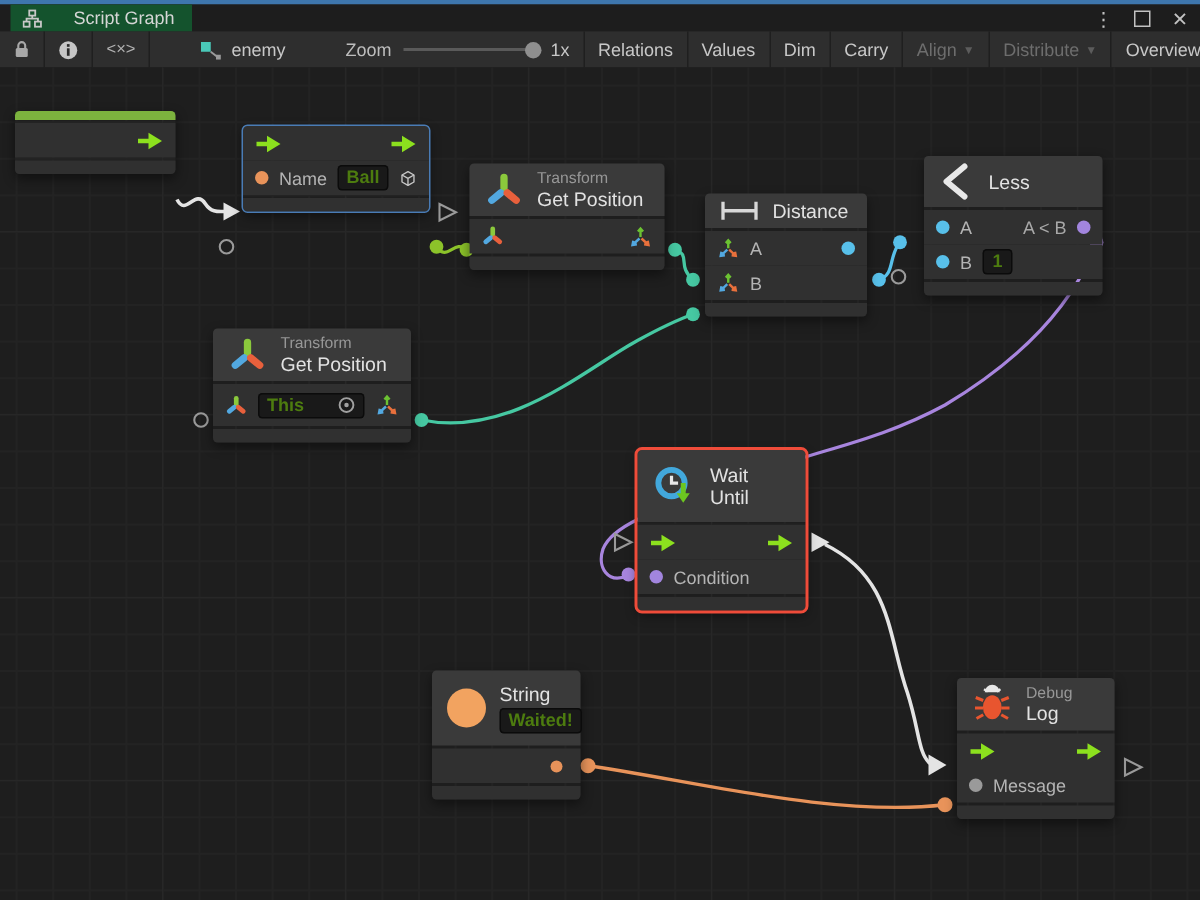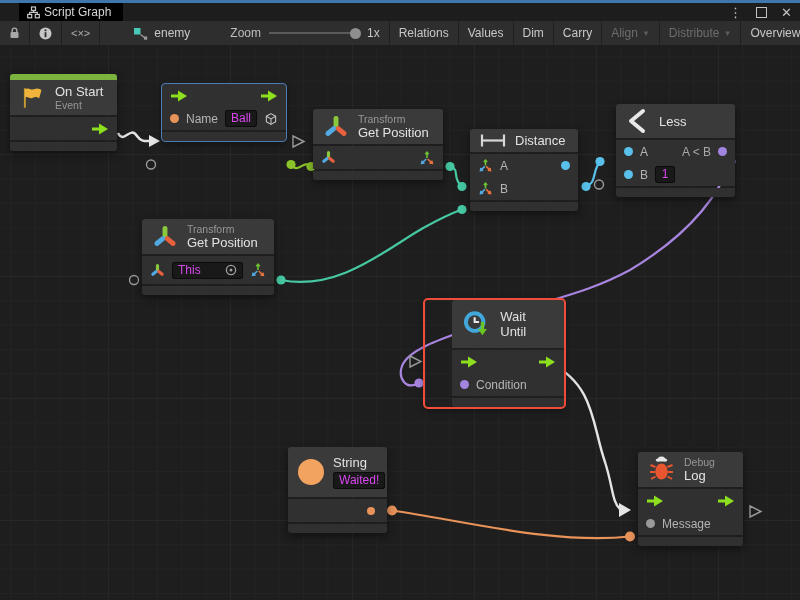--- a/index.html
+++ b/index.html
@@ -4,22 +4,22 @@
 <style>
   html,body{margin:0;padding:0;width:800px;height:600px;overflow:hidden;
     font-family:"Liberation Sans",sans-serif;background:#1e1e1e;
     -webkit-font-smoothing:antialiased;}
   .window{position:relative;width:800px;height:600px;background:#242424;}
 
   
   .focus-line{position:absolute;left:0;top:0;width:800px;height:3px;background:#3e76ad;}
   .tabbar{position:absolute;left:0;top:3px;width:800px;height:18px;background:#1d1d1d;
     display:flex;align-items:stretch;}
-  .tab{display:flex;align-items:center;gap:4px;background:#000000;padding:0 12px 0 8px;
-    margin-left:19px;color:#d6d6d6;font-size:12px;}
+  .tab{display:flex;align-items:center;gap:21px;background:#14532d;padding:0 12px 0 8px;
+    margin-left:7px;color:#d6d6d6;font-size:12px;}
   .win-controls{position:absolute;right:8px;top:3px;height:18px;display:flex;align-items:center;
     gap:14px;color:#c2c2c2;font-size:13px;}
   .win-controls .sq{width:9px;height:9px;border:1.5px solid #c2c2c2;display:inline-block;}
 
   .toolbar{position:absolute;left:0;top:21px;width:800px;height:24px;background:#2e2e2e;
     border-bottom:1px solid #191919;display:flex;align-items:stretch;color:#c8c8c8;font-size:12px;}
   .tcell{display:flex;align-items:center;justify-content:center;padding:0 9px;
     border-right:1px solid #1f1f1f;white-space:nowrap;}
   .tcell.dim{color:#6d6d6d;}
   .caret{font-size:8px;margin-left:4px;color:#8a8a8a;}
@@ -39,36 +39,36 @@
       linear-gradient(#232323 1px,transparent 1px),
       linear-gradient(90deg,#232323 1px,transparent 1px);
     background-size:122px 122px,122px 122px,24.4px 24.4px,24.4px 24.4px;
     background-position:-3px -13px,-14px -3px,-3px -13px,-14px -3px;}
   .wires{position:absolute;left:0;top:0;z-index:1;}
 
   
   .node{position:absolute;z-index:2;display:flex;flex-direction:column;gap:2px;
     border-radius:3px;box-shadow:0 3px 8px rgba(0,0,0,.45);}
   .node.selected{outline:1.5px solid #4a7cb5;}
-  .node.error{outline:2px solid #ef4c3a;padding-left:27px;}
+  .node.error{outline:2px solid #ef4c3a;}
   .n-head{background:#3a3a3a;border-radius:3px 3px 0 0;display:flex;align-items:center;
     gap:9px;padding:4px 10px;flex:1 0 auto;}
   .n-body{display:flex;flex-direction:column;}
   .row{background:#303030;display:flex;align-items:center;gap:7px;padding:0 8px;height:23px;
     font-size:12px;color:#b4b4b4;}
   .n-foot{background:#303030;height:9px;border-radius:0 0 3px 3px;}
   .n-title{font-size:13px;color:#e2e2e2;line-height:15px;}
   .n-sub{font-size:10.5px;color:#979797;line-height:12px;}
   .green-strip{height:6px;background:#7cb33e;border-radius:3px 3px 0 0;}
   .port-dot{width:9px;height:9px;border-radius:50%;flex:0 0 auto;}
   .dot-orange{background:#e8935a;} .dot-blue{background:#58c0ea;}
   .dot-purple{background:#a285de;} .dot-gray{background:#9a9a9a;}
   .val-box{background:#191919;box-shadow:inset 0 0 0 1px #0b0b0b;border-radius:3px;
-    color:#d946ef;font-size:12px;height:17px;line-height:17px;padding:0 6px;display:inline-flex;
-    align-items:center;gap:5px;}
+    color:#4d7c0f;font-size:12px;height:17px;line-height:17px;padding:0 6px;display:inline-flex;
+    align-items:center;gap:5px;font-weight:bold;}
   .push{margin-left:auto;}
   .sub-label{color:#a8a8a8;}
 </style>
 </head>
 <body>
 
 <div class="window">
 
   <div class="focus-line"></div>
 
@@ -189,30 +189,20 @@
     <circle cx="151" cy="164.5" r="4.5" fill="none" stroke="#9a9a9a" stroke-width="1.4"></circle>
     <circle cx="134" cy="280" r="4.5" fill="none" stroke="#9a9a9a" stroke-width="1.4"></circle>
     <circle cx="599" cy="184.5" r="4.5" fill="none" stroke="#9a9a9a" stroke-width="1.4"></circle>
     <polygon points="293,136 304,141.5 293,147" fill="none" stroke="#9a9a9a" stroke-width="1.4"></polygon>
     <polygon points="410,356 421,361.5 410,367" fill="none" stroke="#9a9a9a" stroke-width="1.4"></polygon>
     <polygon points="750,506 761,511.5 750,517" fill="none" stroke="#9a9a9a" stroke-width="1.4"></polygon>
   </svg>
 
   <div class="node" style="left:10px;top:74px;width:107px">
     <div class="green-strip"></div>
-    <div class="n-head" style="margin-top:-2px;border-radius:0">
-      <svg width="26" height="26" viewBox="0 0 24 24">
-        <path d="M4.5 3 V21" stroke="#c49a35" stroke-width="1.8"></path>
-        <path d="M4.5 4 C8 1.8,10 5.4,13.5 3.8 C16 2.7,18.5 3.6,19.8 4.8 L17.6 12.4 C16.3 11.2,14.2 10.6,12 11.7 C8.8 13.3,7 10,4.5 11.6 Z" fill="#f0b43c"></path>
-      </svg>
-      <div>
-        <div class="n-title">On Start</div>
-        <div class="n-sub">Event</div>
-      </div>
-    </div>
     <div class="n-body">
       <div class="row" style="justify-content:flex-end">
         <svg width="18" height="12" viewBox="0 0 18 12">
           <path d="M1 6 h8" stroke="#8ce01e" stroke-width="3"></path>
             <polygon points="8,0.5 17,6 8,11.5" fill="#8ce01e"></polygon>
         </svg>
       </div>
     </div>
     <div class="n-foot"></div>
   </div>

